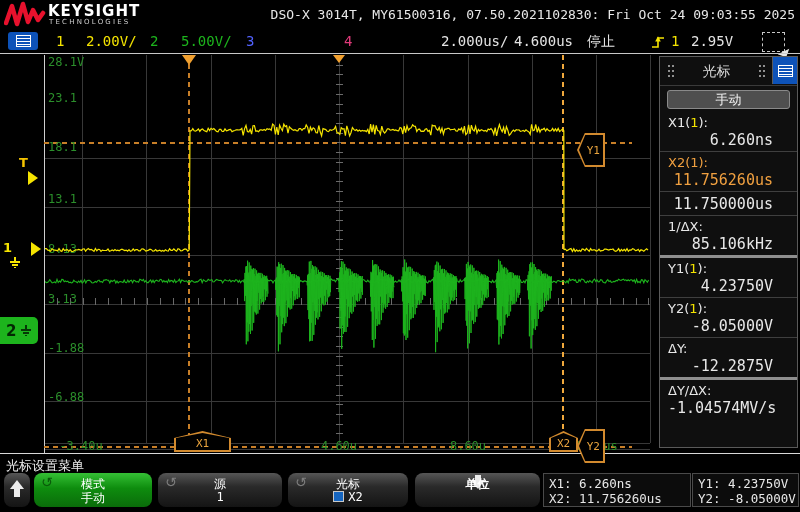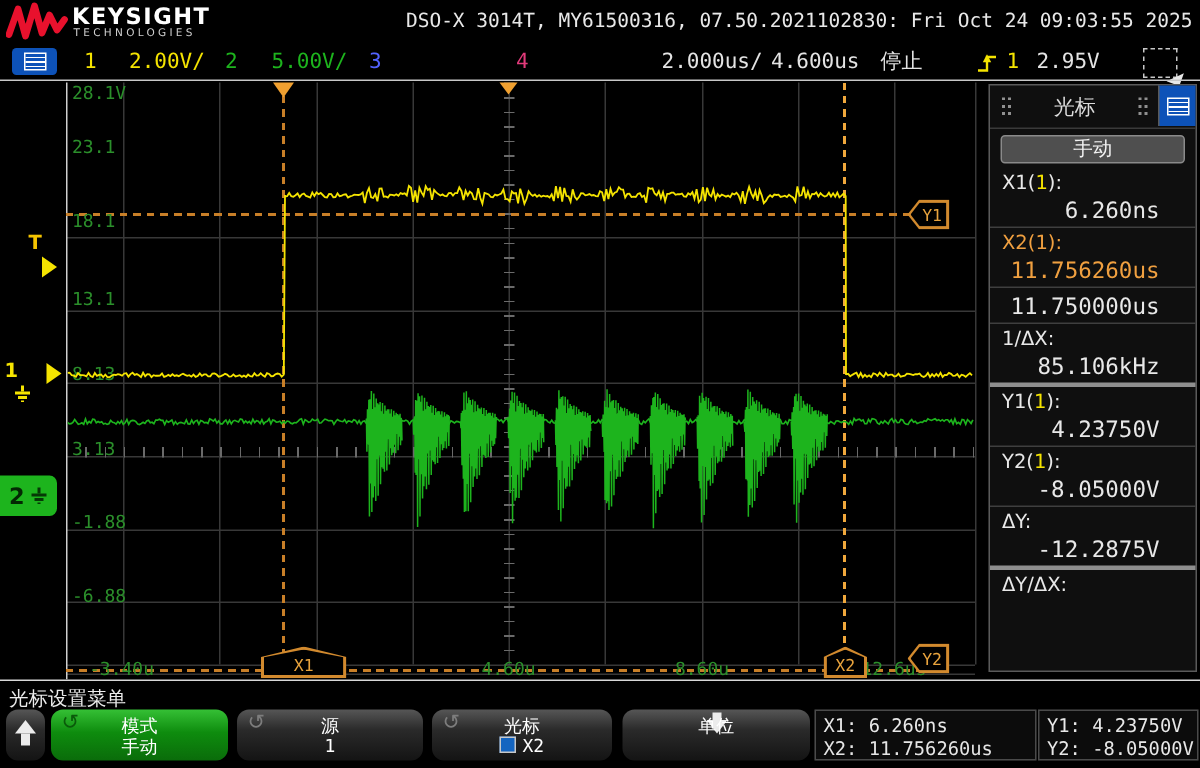--- a/index.html
+++ b/index.html
@@ -45,21 +45,21 @@
       background:repeating-linear-gradient(to bottom,var(--cc) 0 5px,transparent 5px 9px);}
   .ycur{position:absolute;left:44px;width:588px;height:2px;z-index:4;
       background:repeating-linear-gradient(to right,var(--cc) 0 5px,transparent 5px 9px);}
   .tri-down{position:absolute;top:0;width:0;height:0;z-index:6;
       border-left:7px solid transparent;border-right:7px solid transparent;border-top:10px solid #f0a030;}
   .xtag{position:absolute;top:376px;width:29px;height:21px;z-index:20;
       clip-path:polygon(50% 0,100% 33%,100% 100%,0 100%,0 33%);background:#d28a2e;}
   .xtag .in{position:absolute;left:2px;top:2px;right:2px;bottom:2px;background:#000;
       clip-path:polygon(50% 0,100% 30%,100% 100%,0 100%,0 30%);
       display:flex;align-items:flex-end;justify-content:center;font-size:11px;color:#e8a33d;}
-  .ytag{position:absolute;left:605px;width:28px;height:20px;z-index:20;
+  .ytag{position:absolute;left:577px;width:28px;height:34px;z-index:20;
       clip-path:polygon(0 50%,28% 0,100% 0,100% 100%,28% 100%);background:#d28a2e;}
   .ytag .in{position:absolute;left:2px;top:2px;right:2px;bottom:2px;background:#000;
       clip-path:polygon(0 50%,26% 0,100% 0,100% 100%,26% 100%);
       display:flex;align-items:center;justify-content:flex-end;padding-right:3px;font-size:11px;color:#e8a33d;}
 
   
   .marker-T{position:absolute;left:19px;top:100px;color:#f5c400;font-weight:bold;font-size:13px;z-index:6;}
   .tri-right{width:0;height:0;border-top:7px solid transparent;border-bottom:7px solid transparent;border-left:10px solid #f5e400;}
   .gnd{position:relative;width:12px;height:11px;}
   .gnd i{position:absolute;background:#f5e400;display:block;}
@@ -284,20 +284,21 @@
     <div class="sb-field">
       <div class="sb-label"><span>Y2(</span><span class="ch1c">1</span><span>):</span></div>
       <div class="sb-value">-8.05000V</div>
     </div>
     <div class="sb-field thick">
       <div class="sb-label"><span>ΔY:</span></div>
       <div class="sb-value">-12.2875V</div>
     </div>
     <div class="sb-field" style="border-bottom:none;">
       <div class="sb-label"><span>ΔY/ΔX:</span></div>
+      <div class="sb-value">-1.04574MV/s</div>
     </div>
   </div>
 
   <div id="menubar">
     <div id="menu-label">光标设置菜单</div>
 
     <div class="btn" style="left:4px;width:26px;">
       <div class="arr-up"></div>
       <div class="arr-stem"></div>
     </div>
@@ -313,21 +314,21 @@
       <div class="t1">源</div>
       <div class="t2 c-y mono">1</div>
     </div>
 
     <div class="btn" style="left:288px;width:120px;">
       <div class="cyc">↺</div>
       <div class="t1">光标</div>
       <div class="t2 mono"><span class="bluesq"></span><span>X2</span></div>
     </div>
 
-    <div class="btn" style="left:415px;width:125px;">
+    <div class="btn" style="left:415px;width:125px;font-weight:bold;">
       <div class="t1">单位</div>
       <div class="arr-stem2"></div>
       <div class="arr-down"></div>
     </div>
 
     <div class="panel" style="left:543px;width:148px;">
       <div class="l1">X1: 6.260ns</div>
       <div class="l2">X2: 11.756260us</div>
     </div>
     <div class="panel" style="left:692px;width:107px;">

